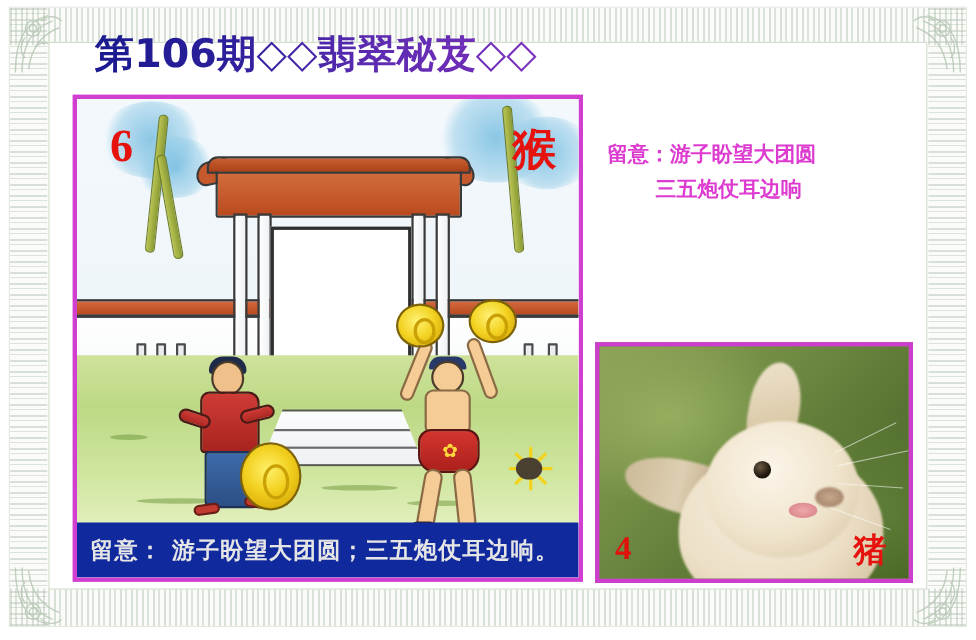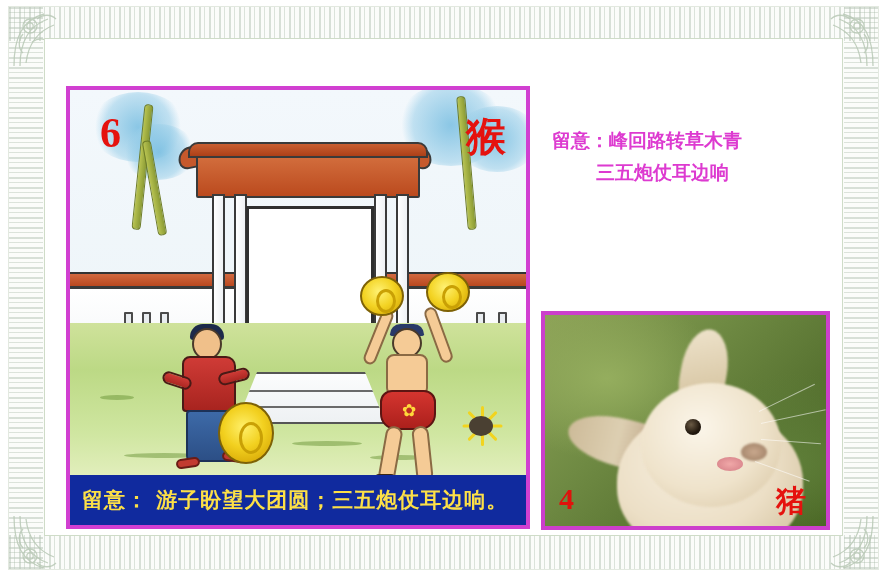--- a/index.html
+++ b/index.html
@@ -275,21 +275,21 @@
 
   
   .caption-bar {
     position:absolute; left:0; right:0; bottom:0;
     height: 50px;
     background: #102a9e;
     display:flex; align-items:center;
     padding-left: 12px;
   }
   .caption-text {
-    color:#fde047; font-size: 21px; font-weight: bold;
+    color:#e5e5e5; font-size: 21px; font-weight: bold;
     letter-spacing: 1px; white-space: nowrap;
   }
 
   
   .note {
     position:absolute; left: 552px; top: 124px;
     width: 290px;
     z-index: 6;
     color:#dd3ad0;
     font-size: 19px; font-weight: bold;
@@ -423,20 +423,21 @@
       <path d="M16 55 C18 38 26 24 44 17"></path>
       <circle cx="20" cy="18" r="7"></circle>
         <circle cx="20" cy="18" r="3.2"></circle>
       <path d="M13 26 C8 32 8 40 13 45"></path>
       <path d="M27 11 C33 6 41 6 46 11"></path>
     </g>
   </svg>
 
   <div class="inner-mat"></div>
 
+  <div class="title">第106期◇◇翡翠秘芨◇◇</div>
 
   <div class="illus-card">
 
     <div class="illus-stage">
       <div class="sky"></div>
 
       <div class="tree-l" style="left:46px; top:6px;">
         <div class="foliage" style="left:-26px; top:-4px; width:96px; height:70px;"></div>
         <div class="foliage" style="left:6px; top:28px; width:74px; height:56px;"></div>
         <div class="trunk" style="left:22px; top:8px; transform: rotate(6deg);"></div>
@@ -522,21 +523,21 @@
       <div class="num-6">6</div>
       <div class="zodiac-main">猴</div>
     </div>
 
     <div class="caption-bar">
       <span class="caption-text">留意： 游子盼望大团圆；三五炮仗耳边响。</span>
     </div>
   </div>
 
   <div class="note">
-    <div>留意：峰回路转草木青</div>
+    <div>留意：游子盼望大团圆</div>
     <div class="note-line-2">三五炮仗耳边响</div>
   </div>
 
   <div class="photo-card">
     <div class="photo-bg"></div>
     <div class="rb-ear-down"></div>
     <div class="rb-body"></div>
     <div class="rb-ear-up"></div>
     <div class="rb-head"></div>
     <div class="rb-eye"></div>

